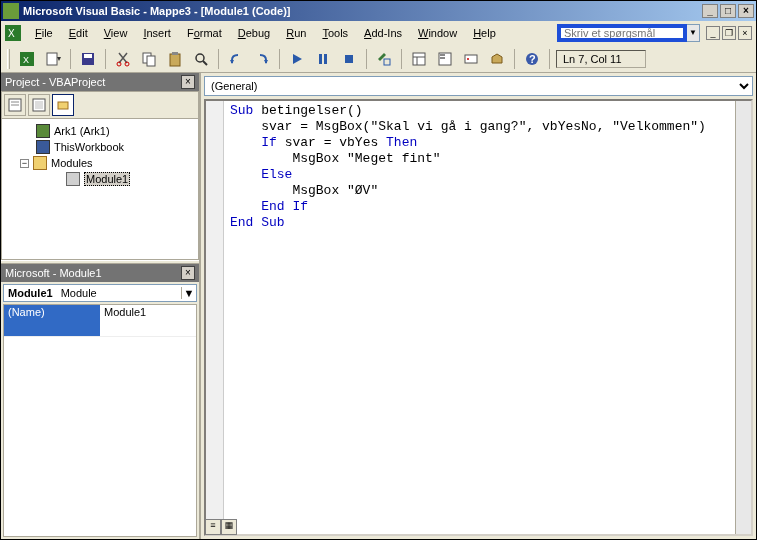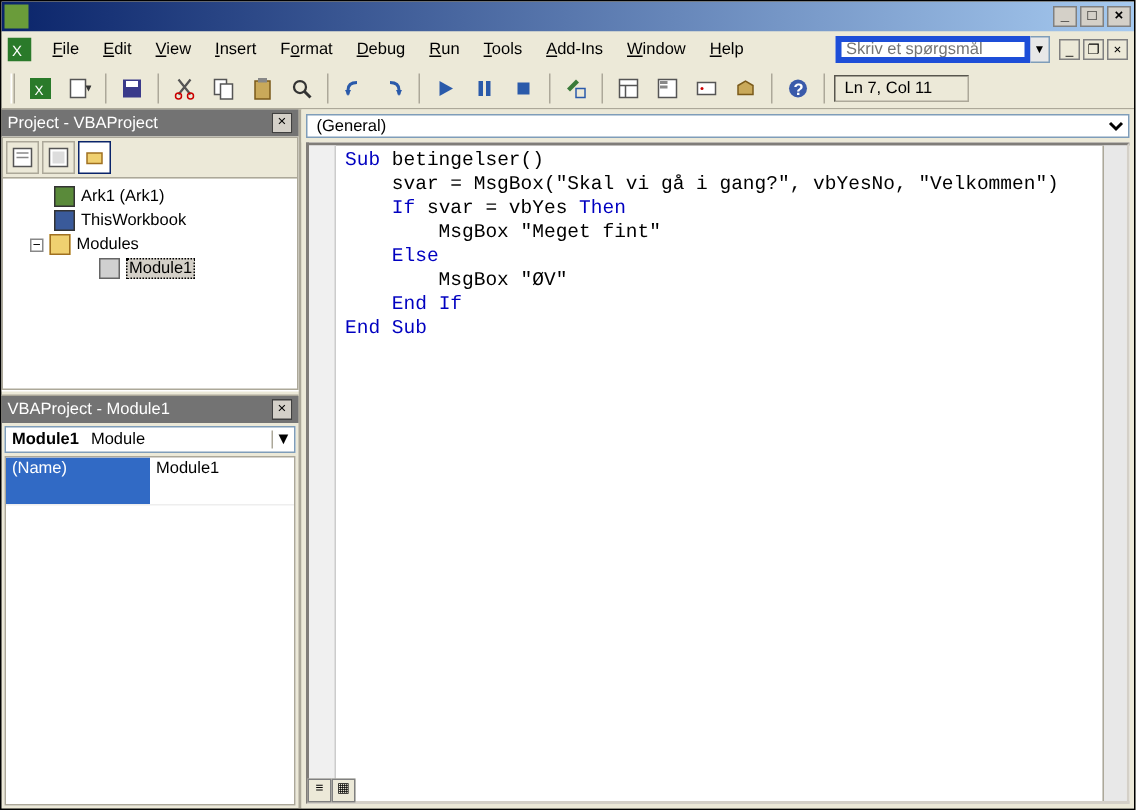--- a/index.html
+++ b/index.html
@@ -46,36 +46,37 @@
 .props .obj .type { padding: 0 4px; flex: 1; }
 .props .obj .dd { width: 15px; text-align: center; border-left: 1px solid #aca899; cursor: pointer; }
 .tabs { display: flex; background: #ece9d8; padding: 2px 2px 0 2px; }
 .tabs .tab { border: 1px solid #aca899; border-bottom: none; padding: 2px 8px; background: #ece9d8; font-size: 11px; cursor: pointer; margin-right: 2px; }
 .tabs .tab.active { background: #fff; position: relative; top: 1px; }
 .prop-grid { flex: 1; background: #fff; border: 1px solid #aca899; margin: 0 2px 2px 2px; font-size: 11px; overflow: auto; }
 .prop-grid .row { display: flex; height: 32px; border-bottom: 1px solid #eee; justify-content: flex-end; }
 .prop-grid .row .k { width: 50%; background: #316ac5; color: #fff; padding: 1px 4px; }
 .prop-grid .row .v { width: 50%; padding: 1px 4px; }
 .right { flex: 1; display: flex; flex-direction: column; background: #ece9d8; }
-.code-selectors { display: flex; padding: 3px; gap: 4px; background: #ece9d8; flex-direction: column; }
+.code-selectors { display: flex; padding: 3px; gap: 4px; background: #ece9d8; }
 .code-selectors select { flex: 1; height: 20px; border: 1px solid #7f9db9; font-size: 11px; background: #fff; padding: 0 2px; }
 .code-area { flex: 1; margin: 0 3px 3px 3px; border: 2px inset #d4d0c8; background: #fff; display: flex; position: relative; }
 .code-left-btns { position: absolute; left: -1px; bottom: -1px; display: flex; flex-direction: row; }
 .code-left-btns .cb { width: 16px; height: 16px; border: 1px solid #808080; background: #ece9d8; font-size: 9px; text-align: center; cursor: pointer; }
 .margin { width: 18px; background: #f0f0f0; border-right: 1px solid #ccc; }
 pre.code { flex: 1; font-family: "Courier New", monospace; font-size: 13px; padding: 2px 6px; line-height: 16px; white-space: pre; color: #000; }
 .kw { color: #0000c0; }
 .scrollbar-v { width: 16px; background: #e8e8e8; border-left: 1px solid #aca899; }
 svg { display: block; }
 </style>
 </head>
 <body>
 
 <div class="titlebar">
   <span class="icon"></span>
+  <span>Microsoft Visual Basic - Mappe3 - [Module1 (Code)]</span>
   <span class="spacer"></span>
   <span class="winbtn">_</span>
   <span class="winbtn">□</span>
   <span class="winbtn">×</span>
 </div>
 
 <div class="menubar">
   <span class="appicon">
     <svg width="16" height="16">
         <rect width="16" height="16" fill="#2a7a2a"></rect>
@@ -268,21 +269,21 @@
           </div>
         <div class="node l2 sel">
             <span class="ticon mod"></span>
             <span class="lbl">Module1</span>
           </div>
       </div>
     </div>
     <div class="splitter-h"></div>
     <div class="props">
       <div class="panel-title">
-        <span>VBAProject - Module1</span>
+        <span>Microsoft - Module1</span>
         <span class="x">×</span>
       </div>
       <div class="obj">
         <span class="name">Module1</span>
         <span class="type">Module</span>
         <span class="dd">▼</span>
       </div>
       <div class="prop-grid">
         <div class="row">
           <span class="k">(Name)</span>

